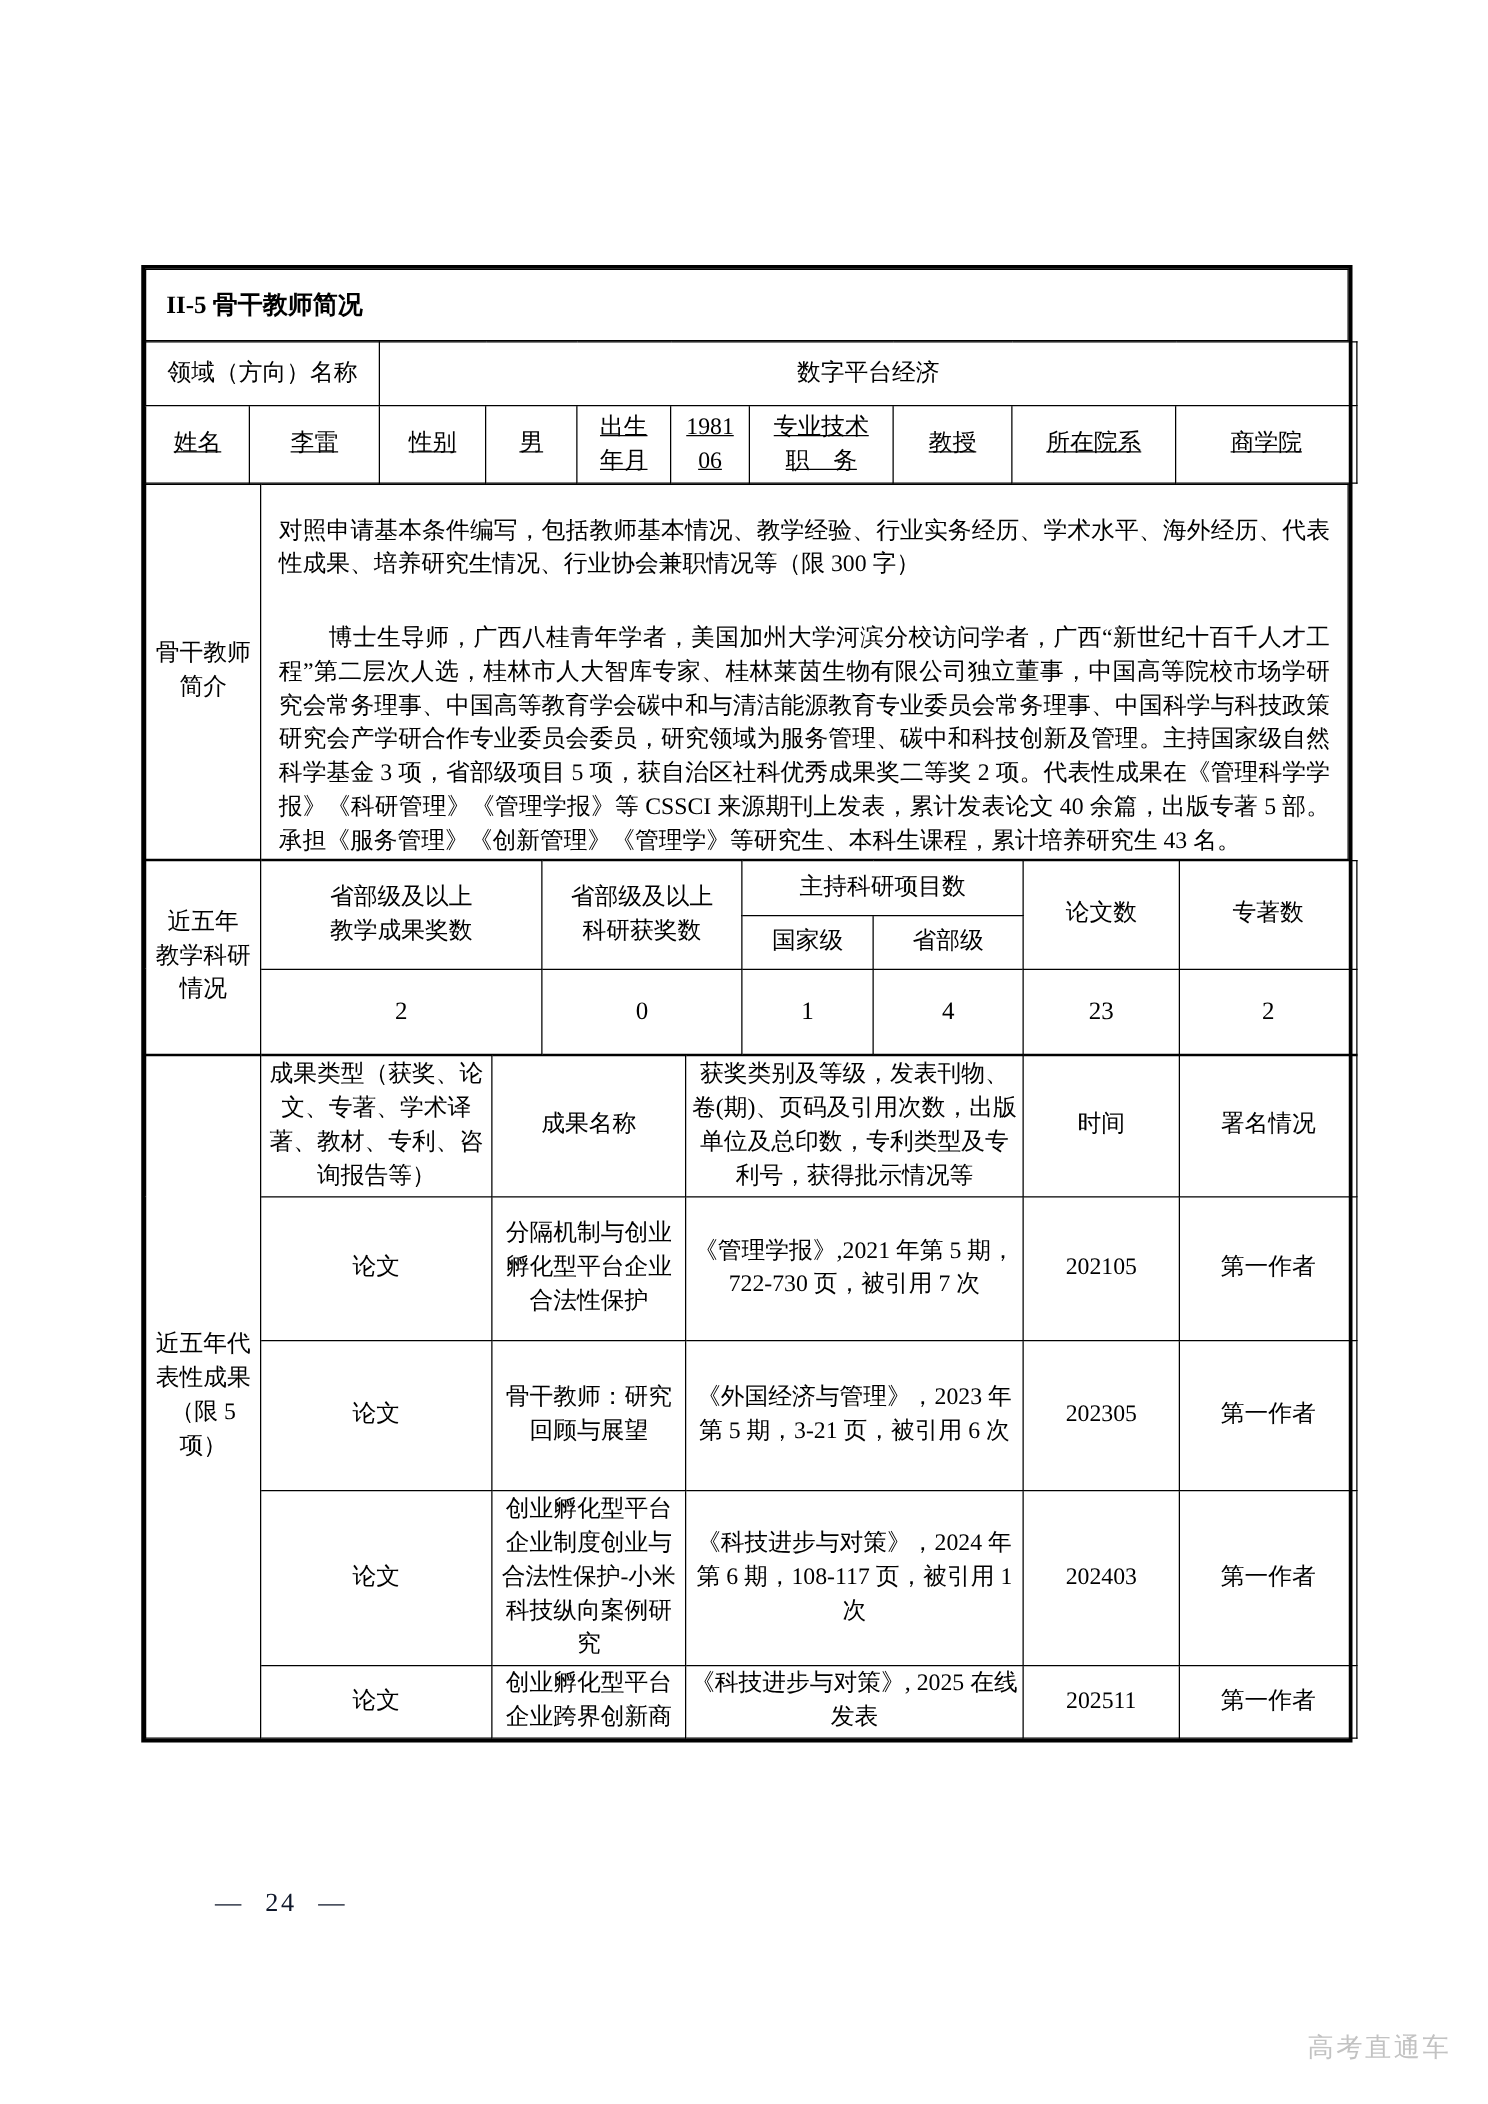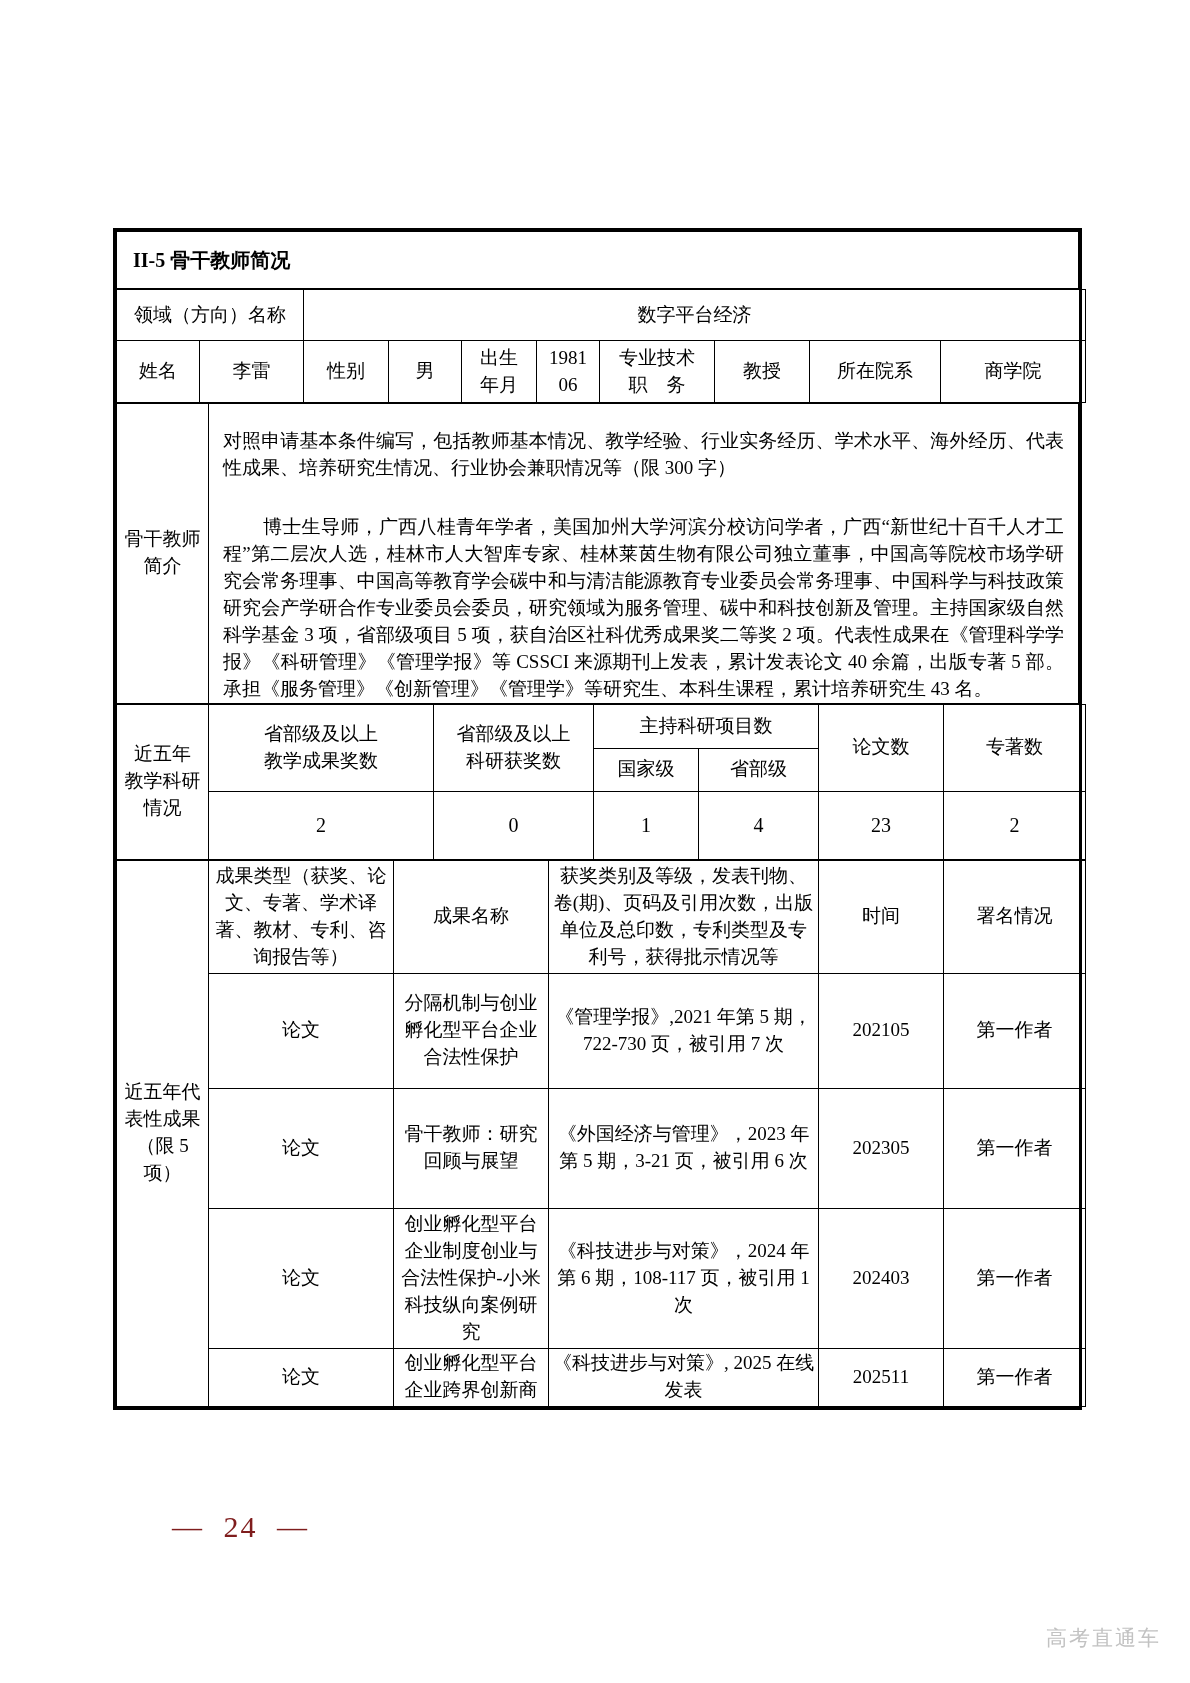--- a/index.html
+++ b/index.html
@@ -1,37 +1,37 @@
 <!DOCTYPE html>
 <html><head>
 <meta charset="utf-8">
 <style>
   html,body { margin:0; padding:0; }
   body {
     width:1190px; height:1683px; position:relative; background:#ffffff;
     font-family:"Liberation Serif","DejaVu Serif",serif; color:#000;
   }
   .sheet {
-    position:absolute; left:113px; top:228px; width:969px;
+    position:absolute; left:113px; top:212px; width:969px;
     border:3px solid #000; box-sizing:border-box; background:#fff;
   }
   table { border-collapse:collapse; table-layout:fixed; width:100%; }
   td {
     border:1px solid #000; text-align:center; vertical-align:middle;
     font-size:19px; line-height:1.42; padding:2px 4px; box-sizing:border-box;
     overflow:hidden; word-break:break-all;
   }
   .ml { white-space:pre-line;margin-top:36px; }
   .title-cell { text-align:left; font-weight:bold; font-size:20px; padding-left:16px; }
   .bold { font-weight:normal; }
   .profile-cell { text-align:justify; vertical-align:top; padding:24px 14px 0 14px; }
   .profile-cell .body { text-indent:2.1em; margin-top:32px; }
   .num { font-size:20px; }
   .page-number {
-    position:absolute; left:172px; top:1510px; font-size:30px; color:#7f1d1d;
+    position:absolute; left:172px; top:1510px; font-size:21px; color:#0f172a;
     word-spacing:10px; letter-spacing:2px;
   }
   .watermark {
     position:absolute; left:1046px; top:1624px; font-size:21px; color:#c2c2c2;
     font-family:"Liberation Sans","DejaVu Sans",sans-serif; letter-spacing:2px;
   }
 </style>
 </head>
 <body>
 
@@ -56,21 +56,21 @@
       <col style="width:115px">
         <col style="width:95px">
         <col style="width:131px">
       <col style="width:145px">
     </colgroup>
     <tbody>
         <tr style="height:51px;">
       <td colspan="2" class="bold">领域（方向）名称</td>
       <td colspan="8" class="bold">数字平台经济</td>
     </tr>
-    <tr style="height:62px;">
+    <tr style="height:62px;text-decoration:underline;">
       <td>姓名</td>
       <td>李雷</td>
       <td>性别</td>
       <td>男</td>
       <td class="ml">出生
 年月</td>
       <td class="ml">1981
 06</td>
       <td class="ml">专业技术
 职　务</td>

